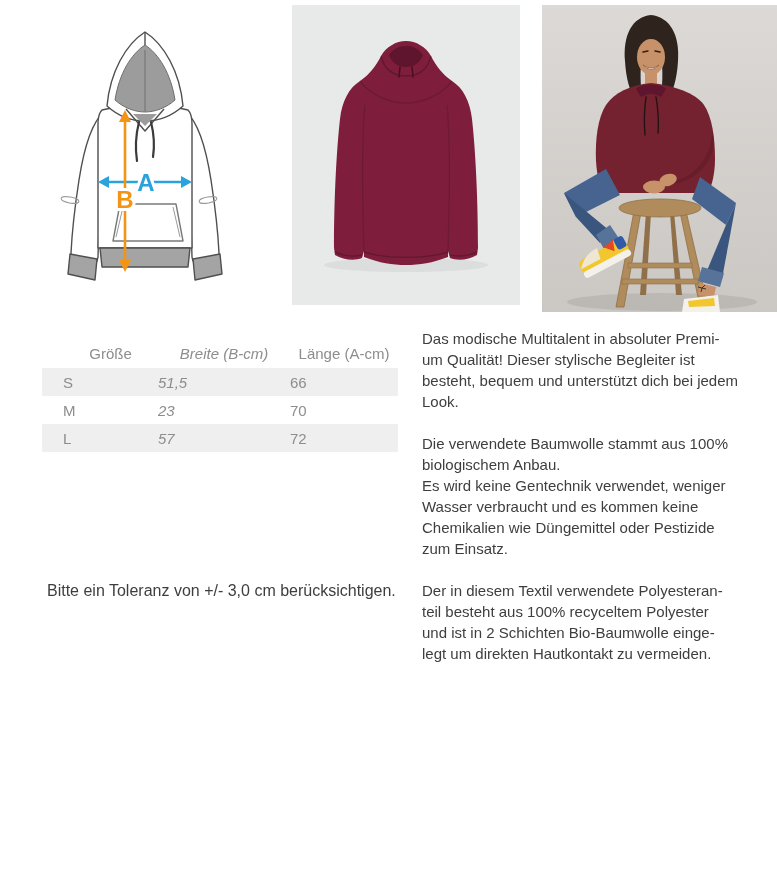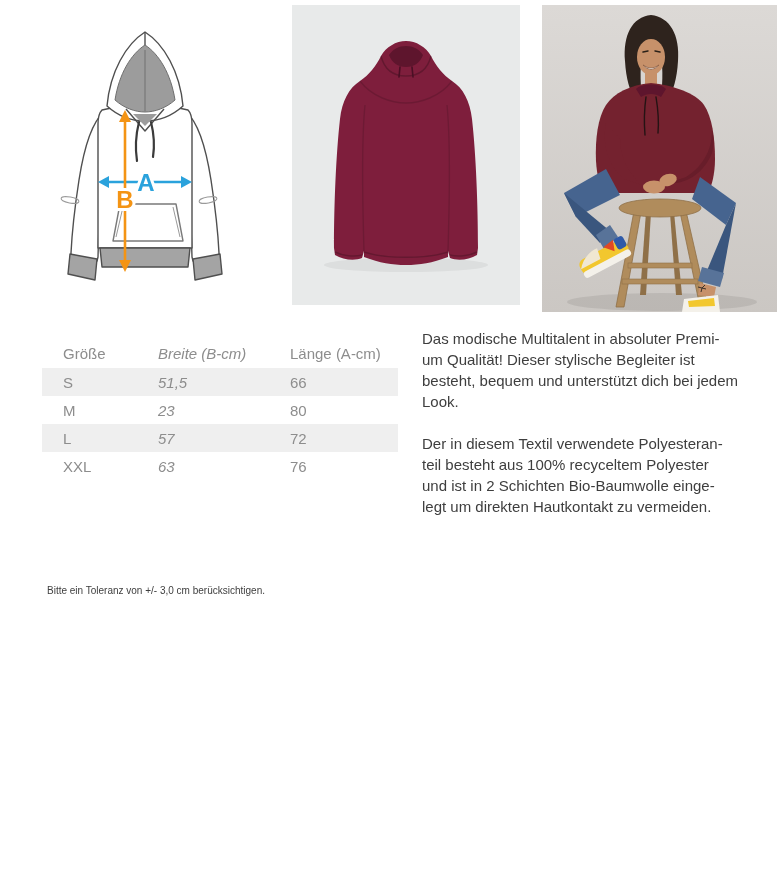--- a/index.html
+++ b/index.html
@@ -30,33 +30,33 @@
   }
 
   
   .size-table {
     position:absolute; left:42px; top:338px; width:356px;
     border-collapse:collapse;
     font-size:15px;
     color:var(--c-table-text, #8d8d8d);
   }
   .size-table th {
-    font-weight:normal; text-align:left;
+    font-weight:normal; text-align:center;
     height:30px; background:#ffffff;
   }
   .size-table td { height:28px; }
   .size-table th:nth-child(1), .size-table td:nth-child(1) { width:116px; padding-left:21px; }
   .size-table th:nth-child(2), .size-table td:nth-child(2) { width:132px;font-style:italic; }
   .size-table th:nth-child(3), .size-table td:nth-child(3) { width:108px;margin-left:6px; }
   .size-table tbody tr:nth-child(odd) { background:var(--c-stripe, #efefef); }
   .size-table tbody tr:nth-child(even){ background:#ffffff; }
 
   .tolerance-note {
     position:absolute; left:47px; top:580px; width:370px;
-    font-size:10px; line-height:21px;
+    font-size:16px; line-height:21px;
     color:var(--c-body-text, #3e3e3e);
   }
 
   
   .description {
     position:absolute; left:422px; top:328px; width:352px;
     font-size:15px; line-height:21px;
     color:var(--c-body-text, #3e3e3e);
   }
   .description .para { white-space:pre-wrap; margin-bottom:21px; }
@@ -222,41 +222,42 @@
     </thead>
     <tbody>
       <tr>
         <td>S</td>
         <td>51,5</td>
         <td>66</td>
       </tr>
       <tr>
         <td>M</td>
         <td>23</td>
-        <td>80</td>
+        <td>70</td>
       </tr>
       <tr>
         <td>L</td>
         <td>57</td>
         <td>72</td>
-      </tr>
-      <tr>
-        <td>XXL</td>
-        <td>63</td>
-        <td>76</td>
       </tr>
     </tbody>
   </table>
 
   <p class="tolerance-note">Bitte ein Toleranz von +/- 3,0 cm berücksichtigen.</p>
 
   <div class="description">
     <div class="para">Das modische Multitalent in absoluter Premi-
 um Qualität! Dieser stylische Begleiter ist
 besteht, bequem und unterstützt dich bei jedem
 Look.</div>
+    <div class="para">Die verwendete Baumwolle stammt aus 100%
+biologischem Anbau.
+Es wird keine Gentechnik verwendet, weniger
+Wasser verbraucht und es kommen keine
+Chemikalien wie Düngemittel oder Pestizide
+zum Einsatz.</div>
     <div class="para">Der in diesem Textil verwendete Polyesteran-
 teil besteht aus 100% recyceltem Polyester
 und ist in 2 Schichten Bio-Baumwolle einge-
 legt um direkten Hautkontakt zu vermeiden.</div>
   </div>
 
 </div>
 
 </body></html>

